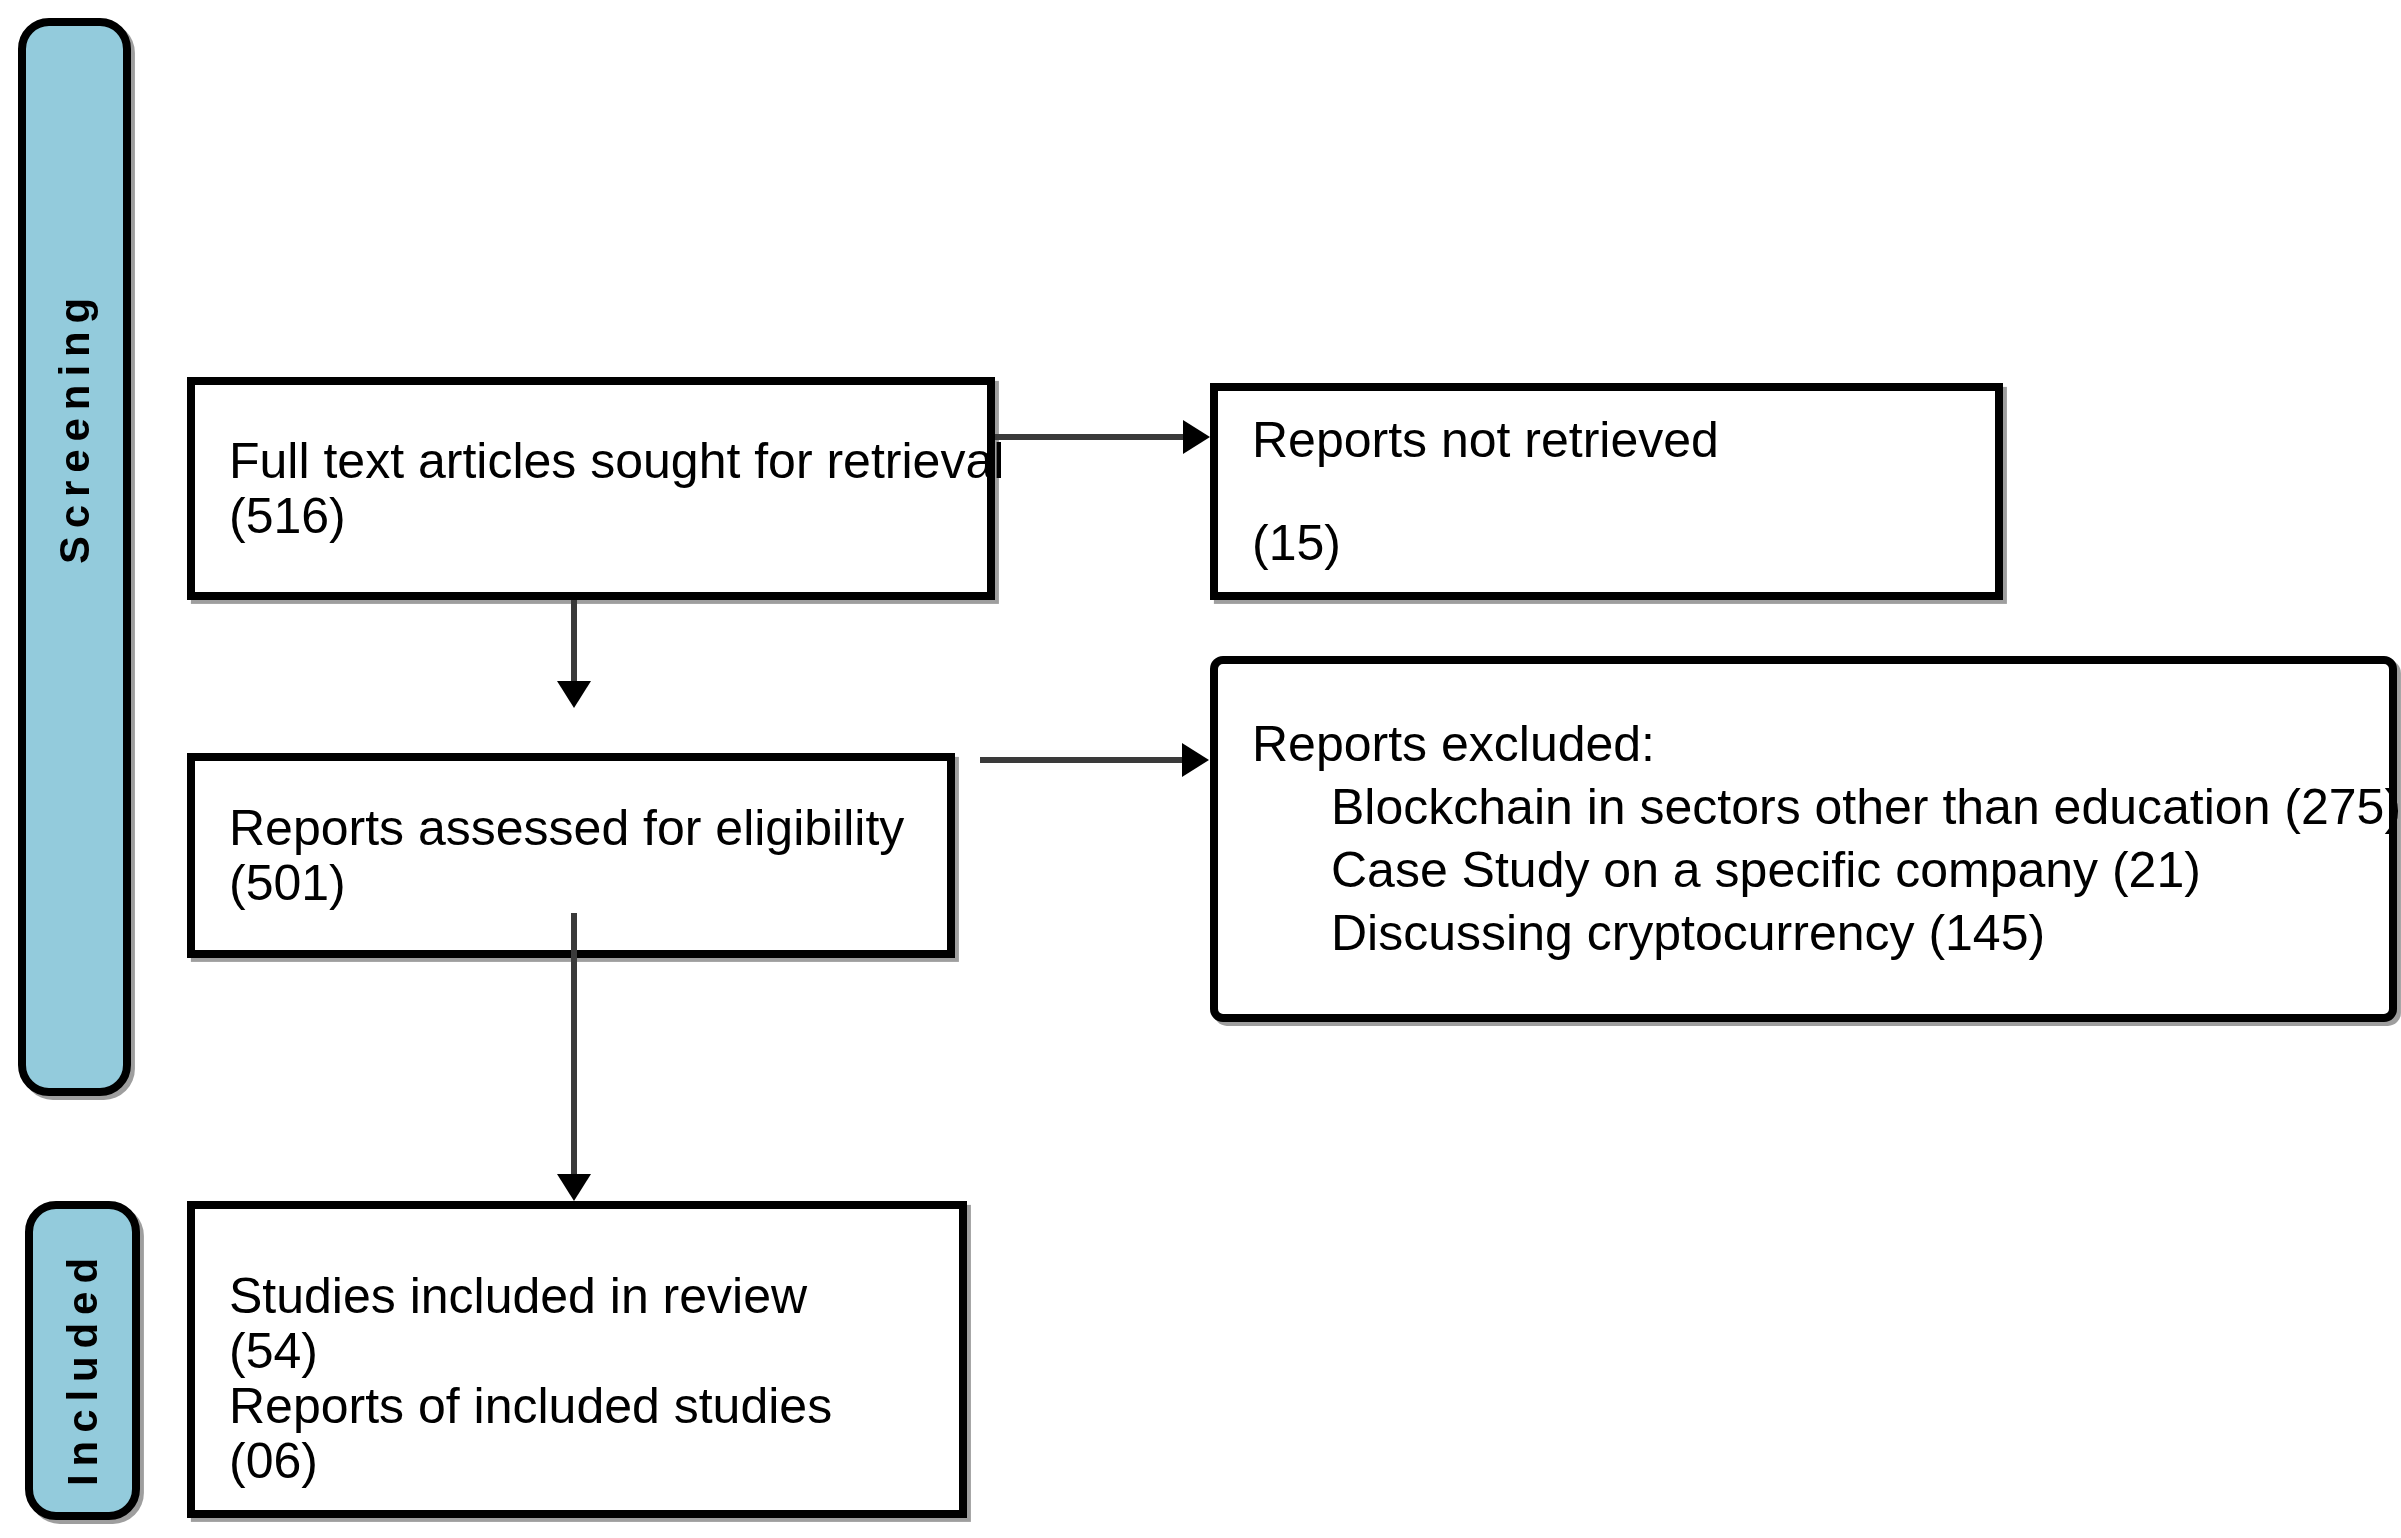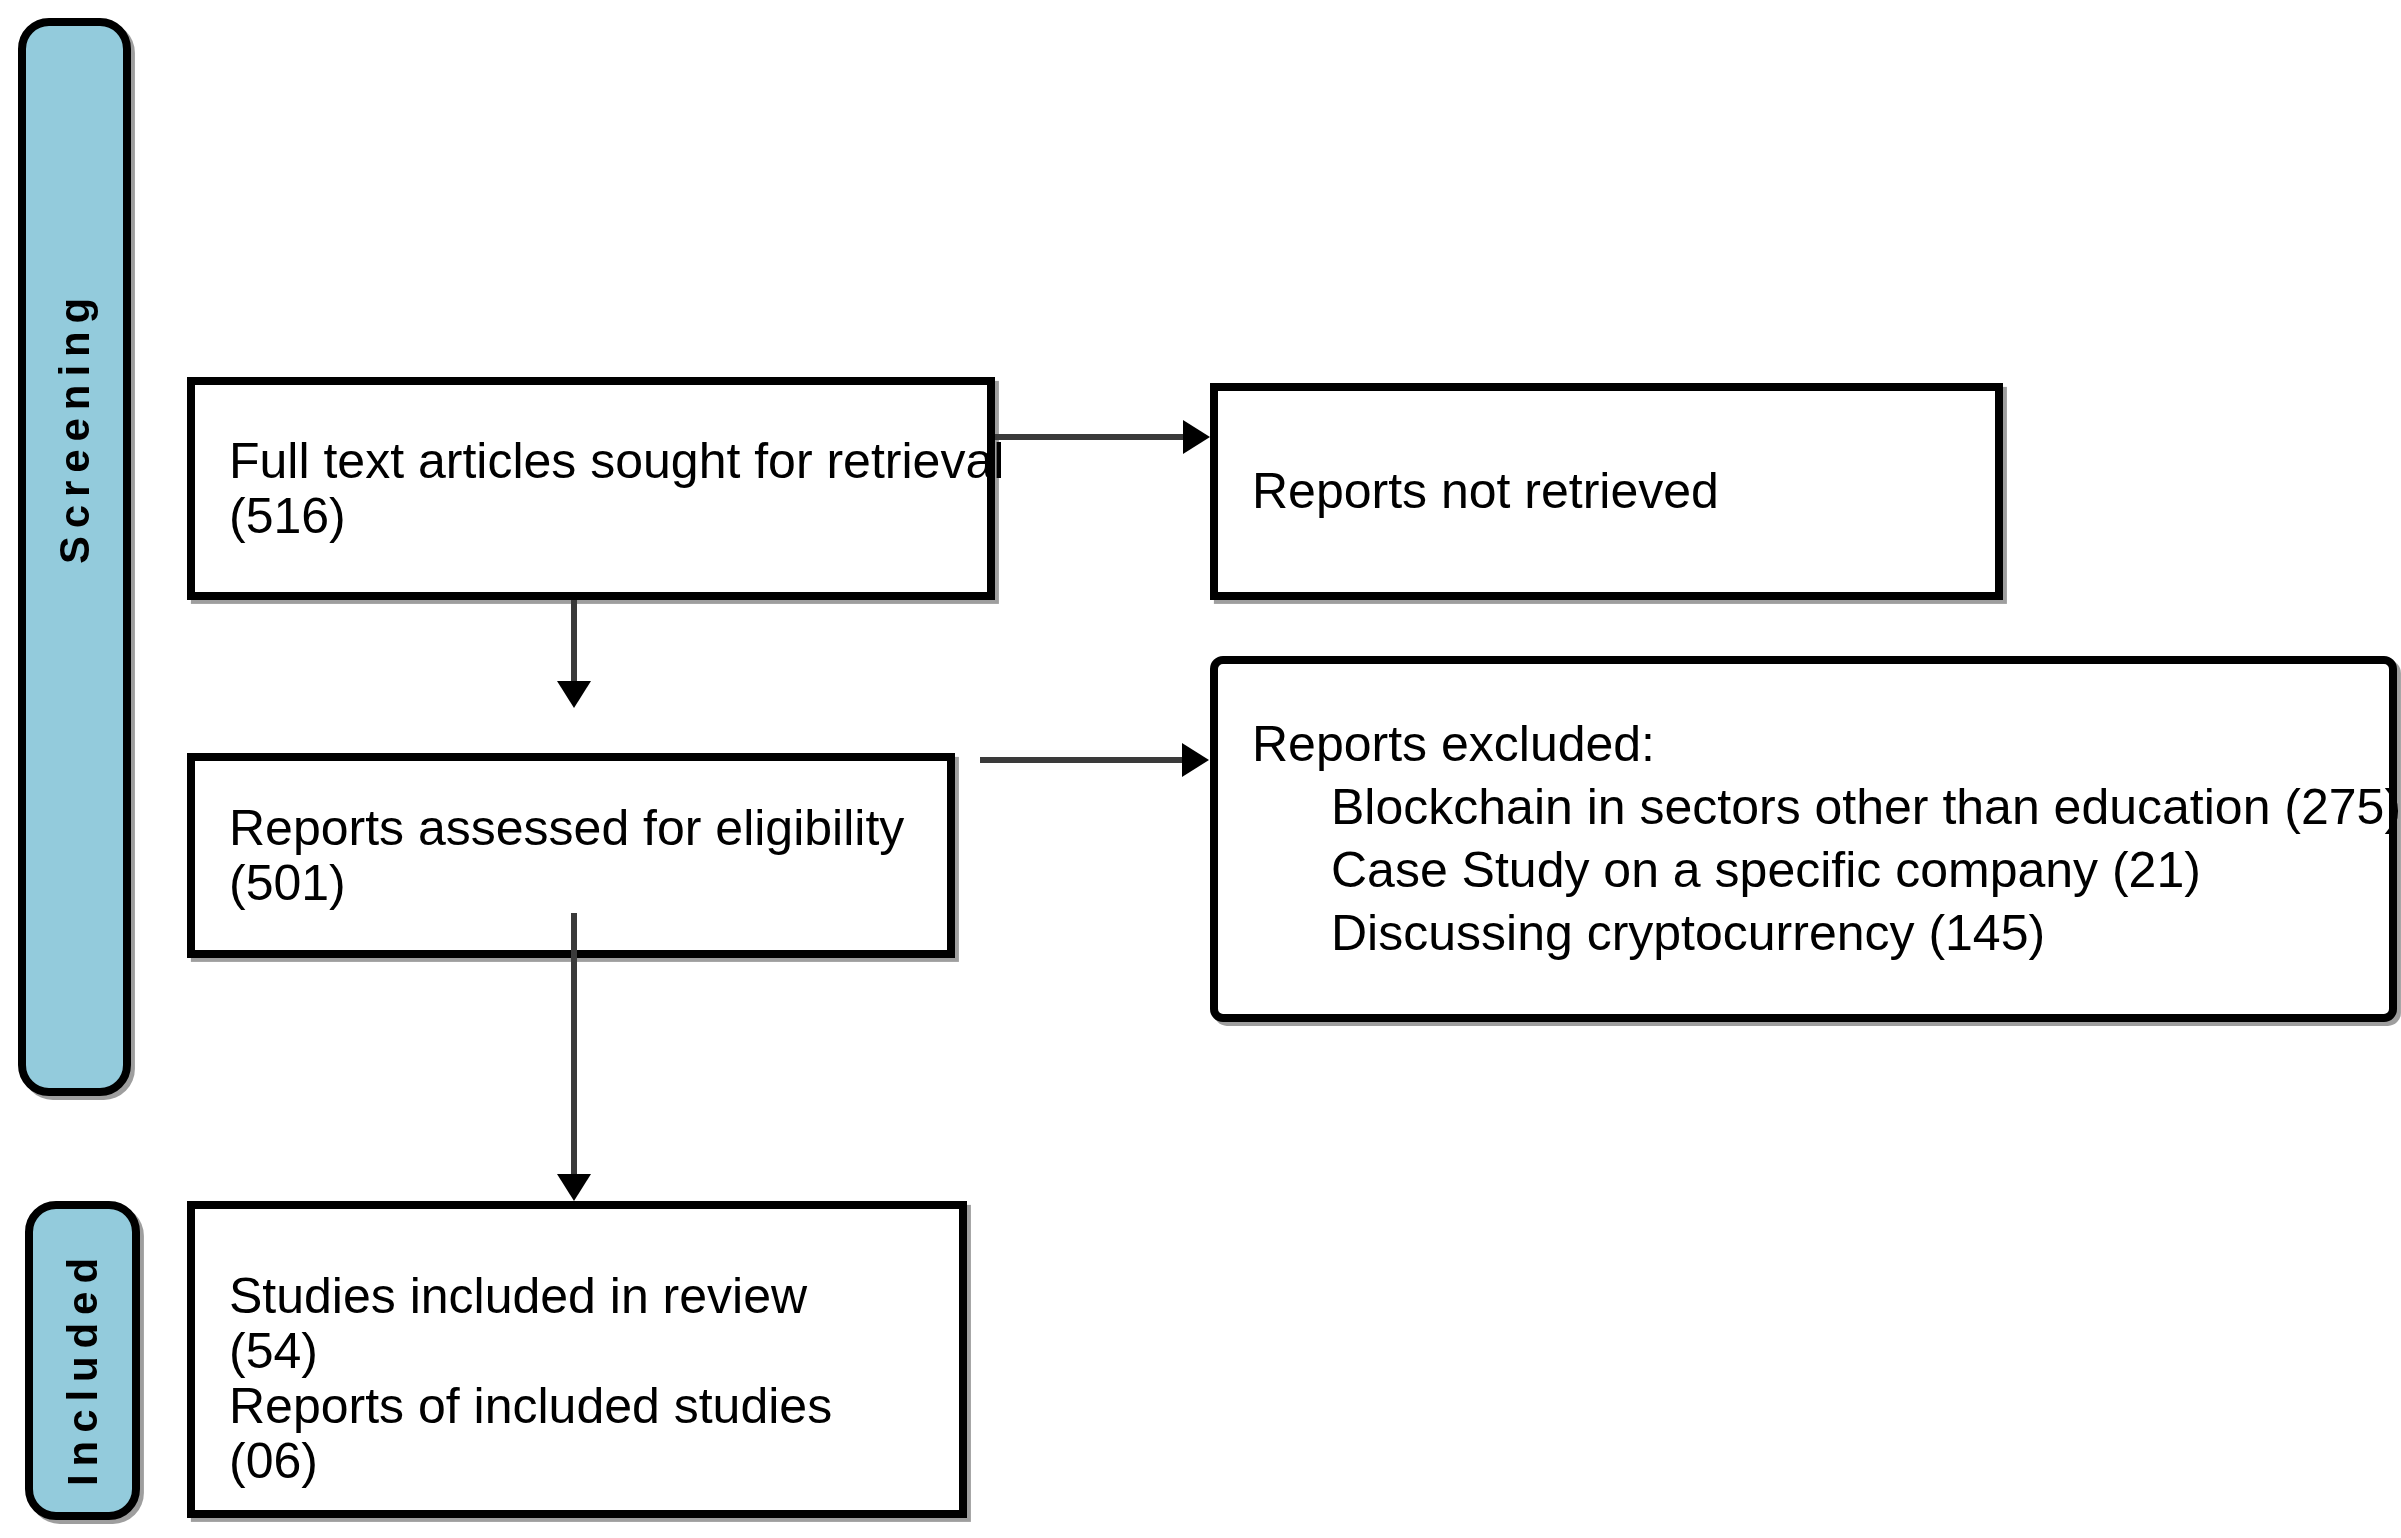--- a/index.html
+++ b/index.html
@@ -112,20 +112,21 @@
     <span class="pill-label">Included</span>
   </div>
 
   <div class="box" id="box-sought">
     <div class="line">Full text articles sought for retrieval</div>
     <div class="line">(516)</div>
   </div>
 
   <div class="box" id="box-notretr">
     <div class="line">Reports not retrieved</div>
+    <div class="line">(15)</div>
   </div>
 
   <div class="box" id="box-assessed">
     <div class="line">Reports assessed for eligibility</div>
     <div class="line">(501)</div>
   </div>
 
   <div class="box" id="box-excluded">
     <div class="line">Reports excluded:</div>
     <div class="line indent">Blockchain in sectors other than education (275)</div>

